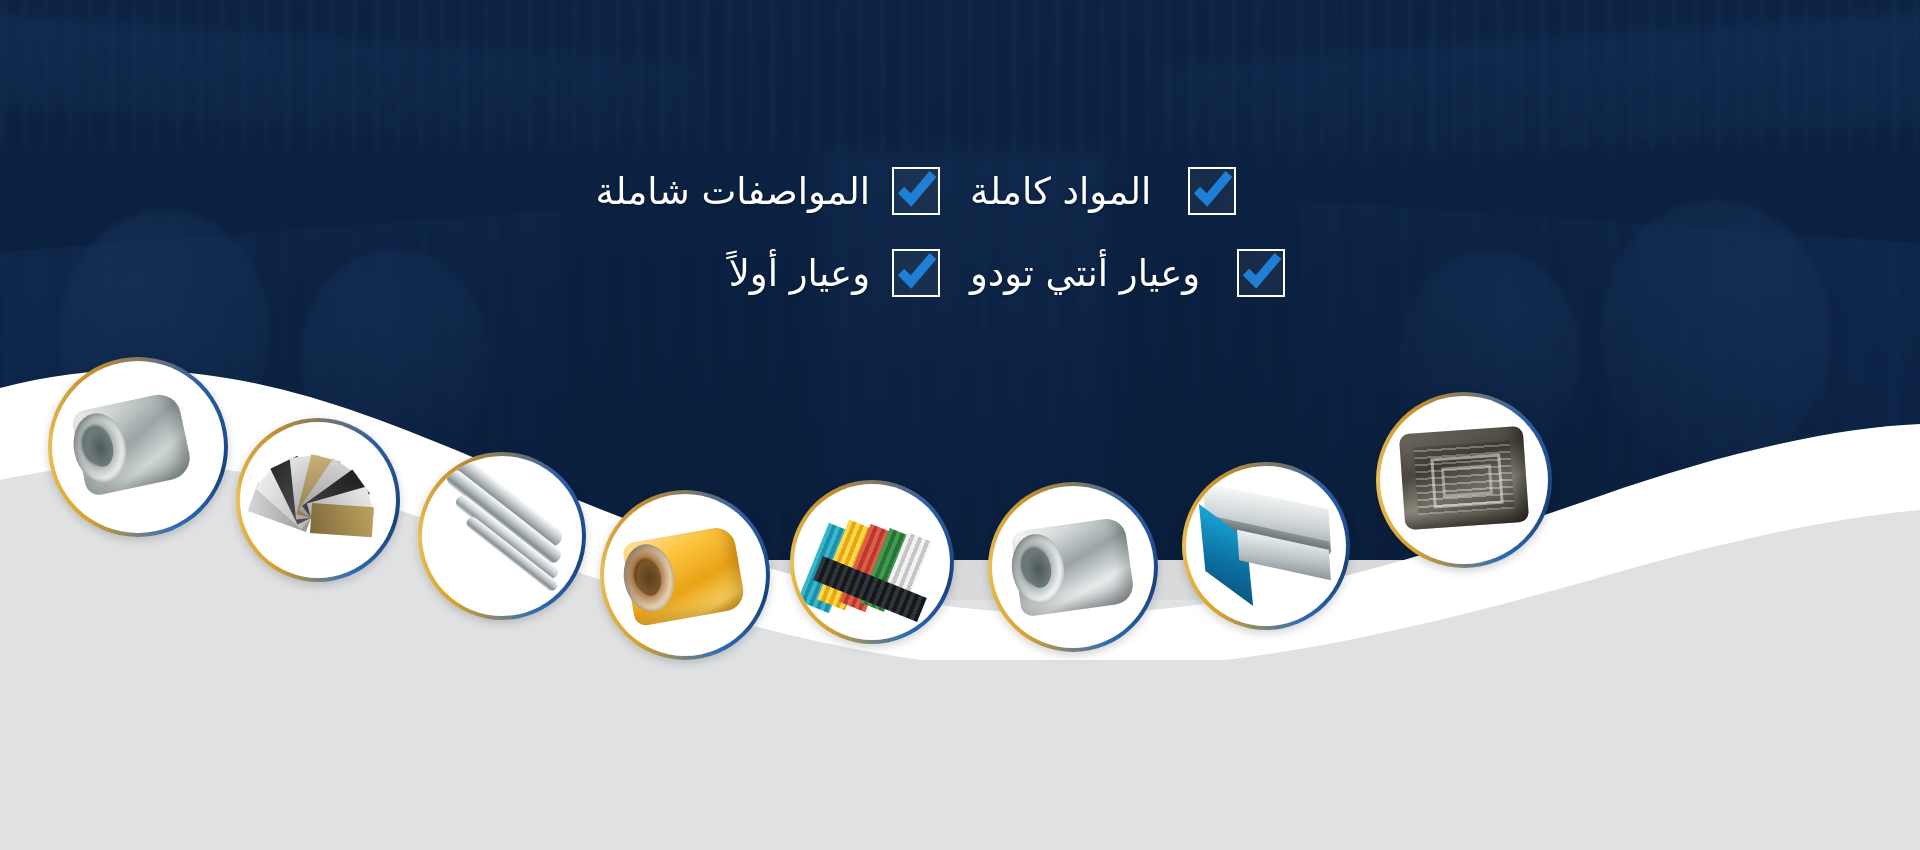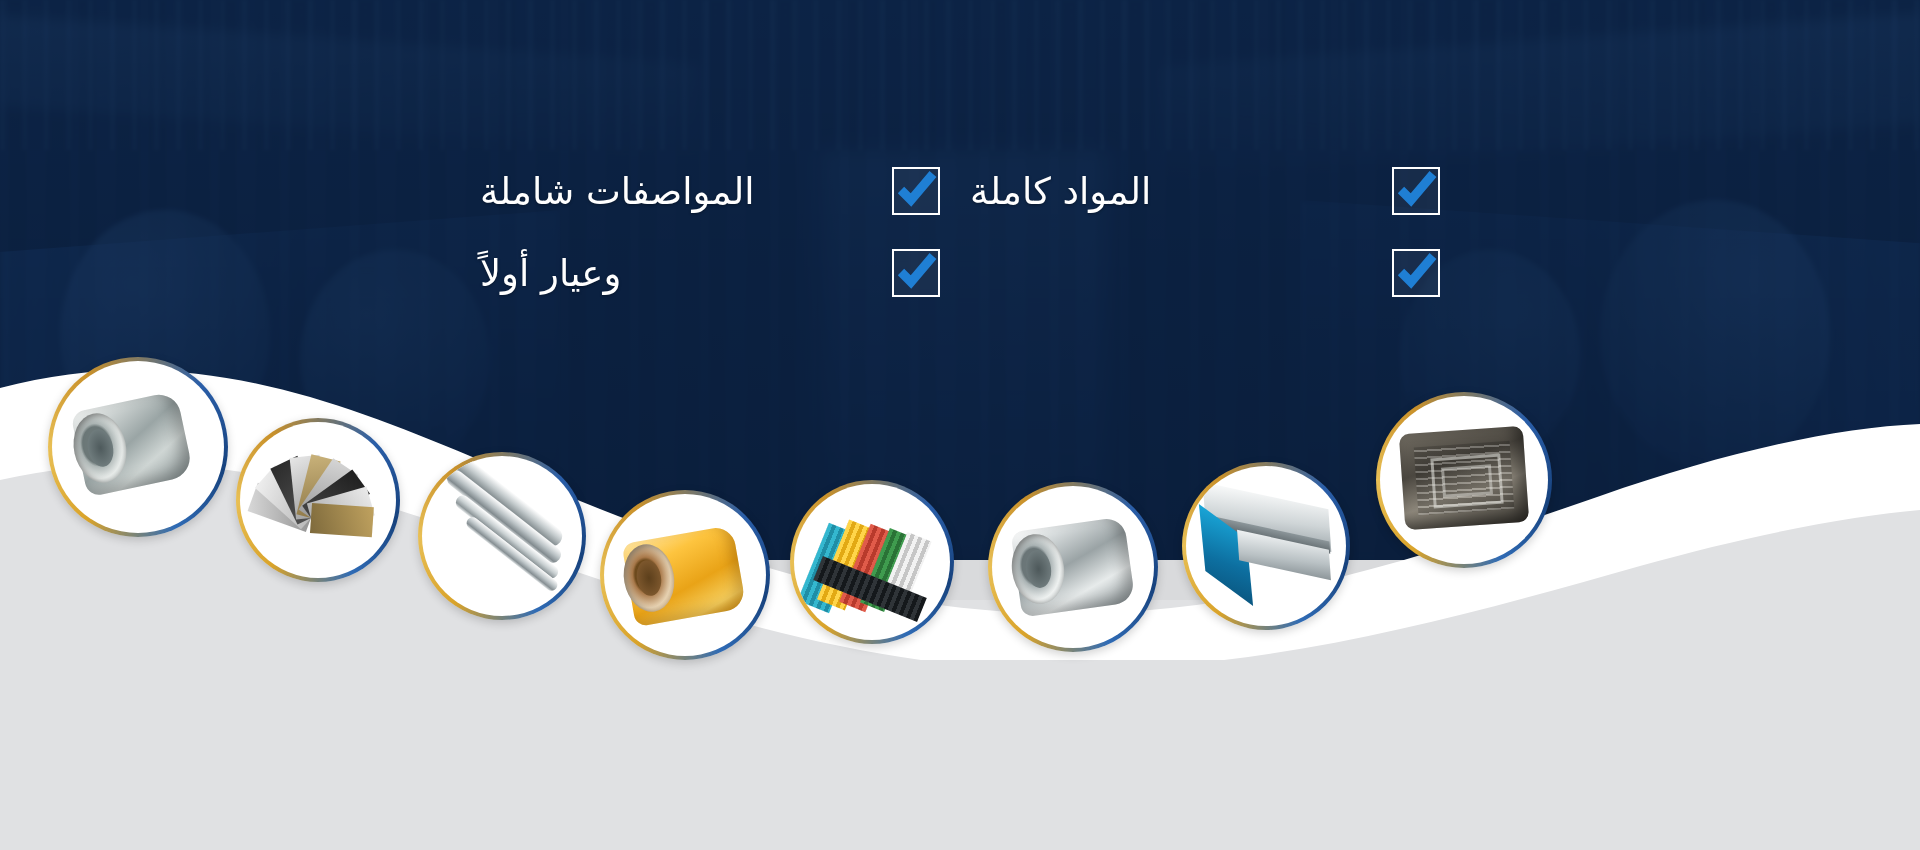--- a/index.html
+++ b/index.html
@@ -49,22 +49,22 @@
   .overlay{position:absolute;inset:0;
     background:linear-gradient(180deg,rgba(16,46,86,.80) 0%,rgba(14,42,80,.84) 45%,rgba(12,38,74,.88) 100%);
     mix-blend-mode:multiply;}
   .overlay2{position:absolute;inset:0;background:rgba(19,52,95,.48);}
 
   
   .features{position:absolute;top:150px;left:0;right:0;height:180px;z-index:6;
     display:flex;justify-content:center;}
   .feat-grid{display:grid;grid-template-columns:470px 460px;grid-auto-rows:82px;
     column-gap:30px;direction:rtl;}
-  .feat{display:flex;align-items:center;gap:22px;direction:rtl;justify-content:space-between;}
-  .feat.left-col{gap:37px;}
+  .feat{display:flex;align-items:center;gap:22px;direction:rtl;justify-content:flex-start;}
+  .feat.left-col{justify-content:flex-end;gap:37px;}
   .chk{width:44px;height:44px;border:2px solid #ffffff;flex:0 0 auto;
     position:relative;background:rgba(255,255,255,.05);}
   .chk svg{position:absolute;left:-5px;top:-6px;width:54px;height:54px;}
   .feat-label{color:#ffffff;font-size:37px;line-height:1;white-space:nowrap;
     font-weight:400;letter-spacing:.2px;
     text-shadow:0 1px 3px rgba(0,0,0,.35);}
 
   
   .wave{position:absolute;left:0;right:0;top:330px;height:330px;z-index:4;}
   .wave svg{display:block;width:1920px;height:330px;}
@@ -124,20 +124,21 @@
         </span>
         <span class="feat-label">المواصفات شاملة</span>
       </div>
 
       <div class="feat left-col">
         <span class="chk">
           <svg viewBox="0 0 54 54" aria-hidden="true">
             <path d="M12 27 L22 37 L44 11" fill="none" stroke="#1f7fd4" stroke-width="9" stroke-linecap="butt" stroke-linejoin="miter"></path>
           </svg>
         </span>
+        <span class="feat-label">وعيار أنتي تودو</span>
       </div>
 
       <div class="feat">
         <span class="chk">
           <svg viewBox="0 0 54 54" aria-hidden="true">
             <path d="M12 27 L22 37 L44 11" fill="none" stroke="#1f7fd4" stroke-width="9" stroke-linecap="butt" stroke-linejoin="miter"></path>
           </svg>
         </span>
         <span class="feat-label">وعيار أولاً</span>
       </div>

